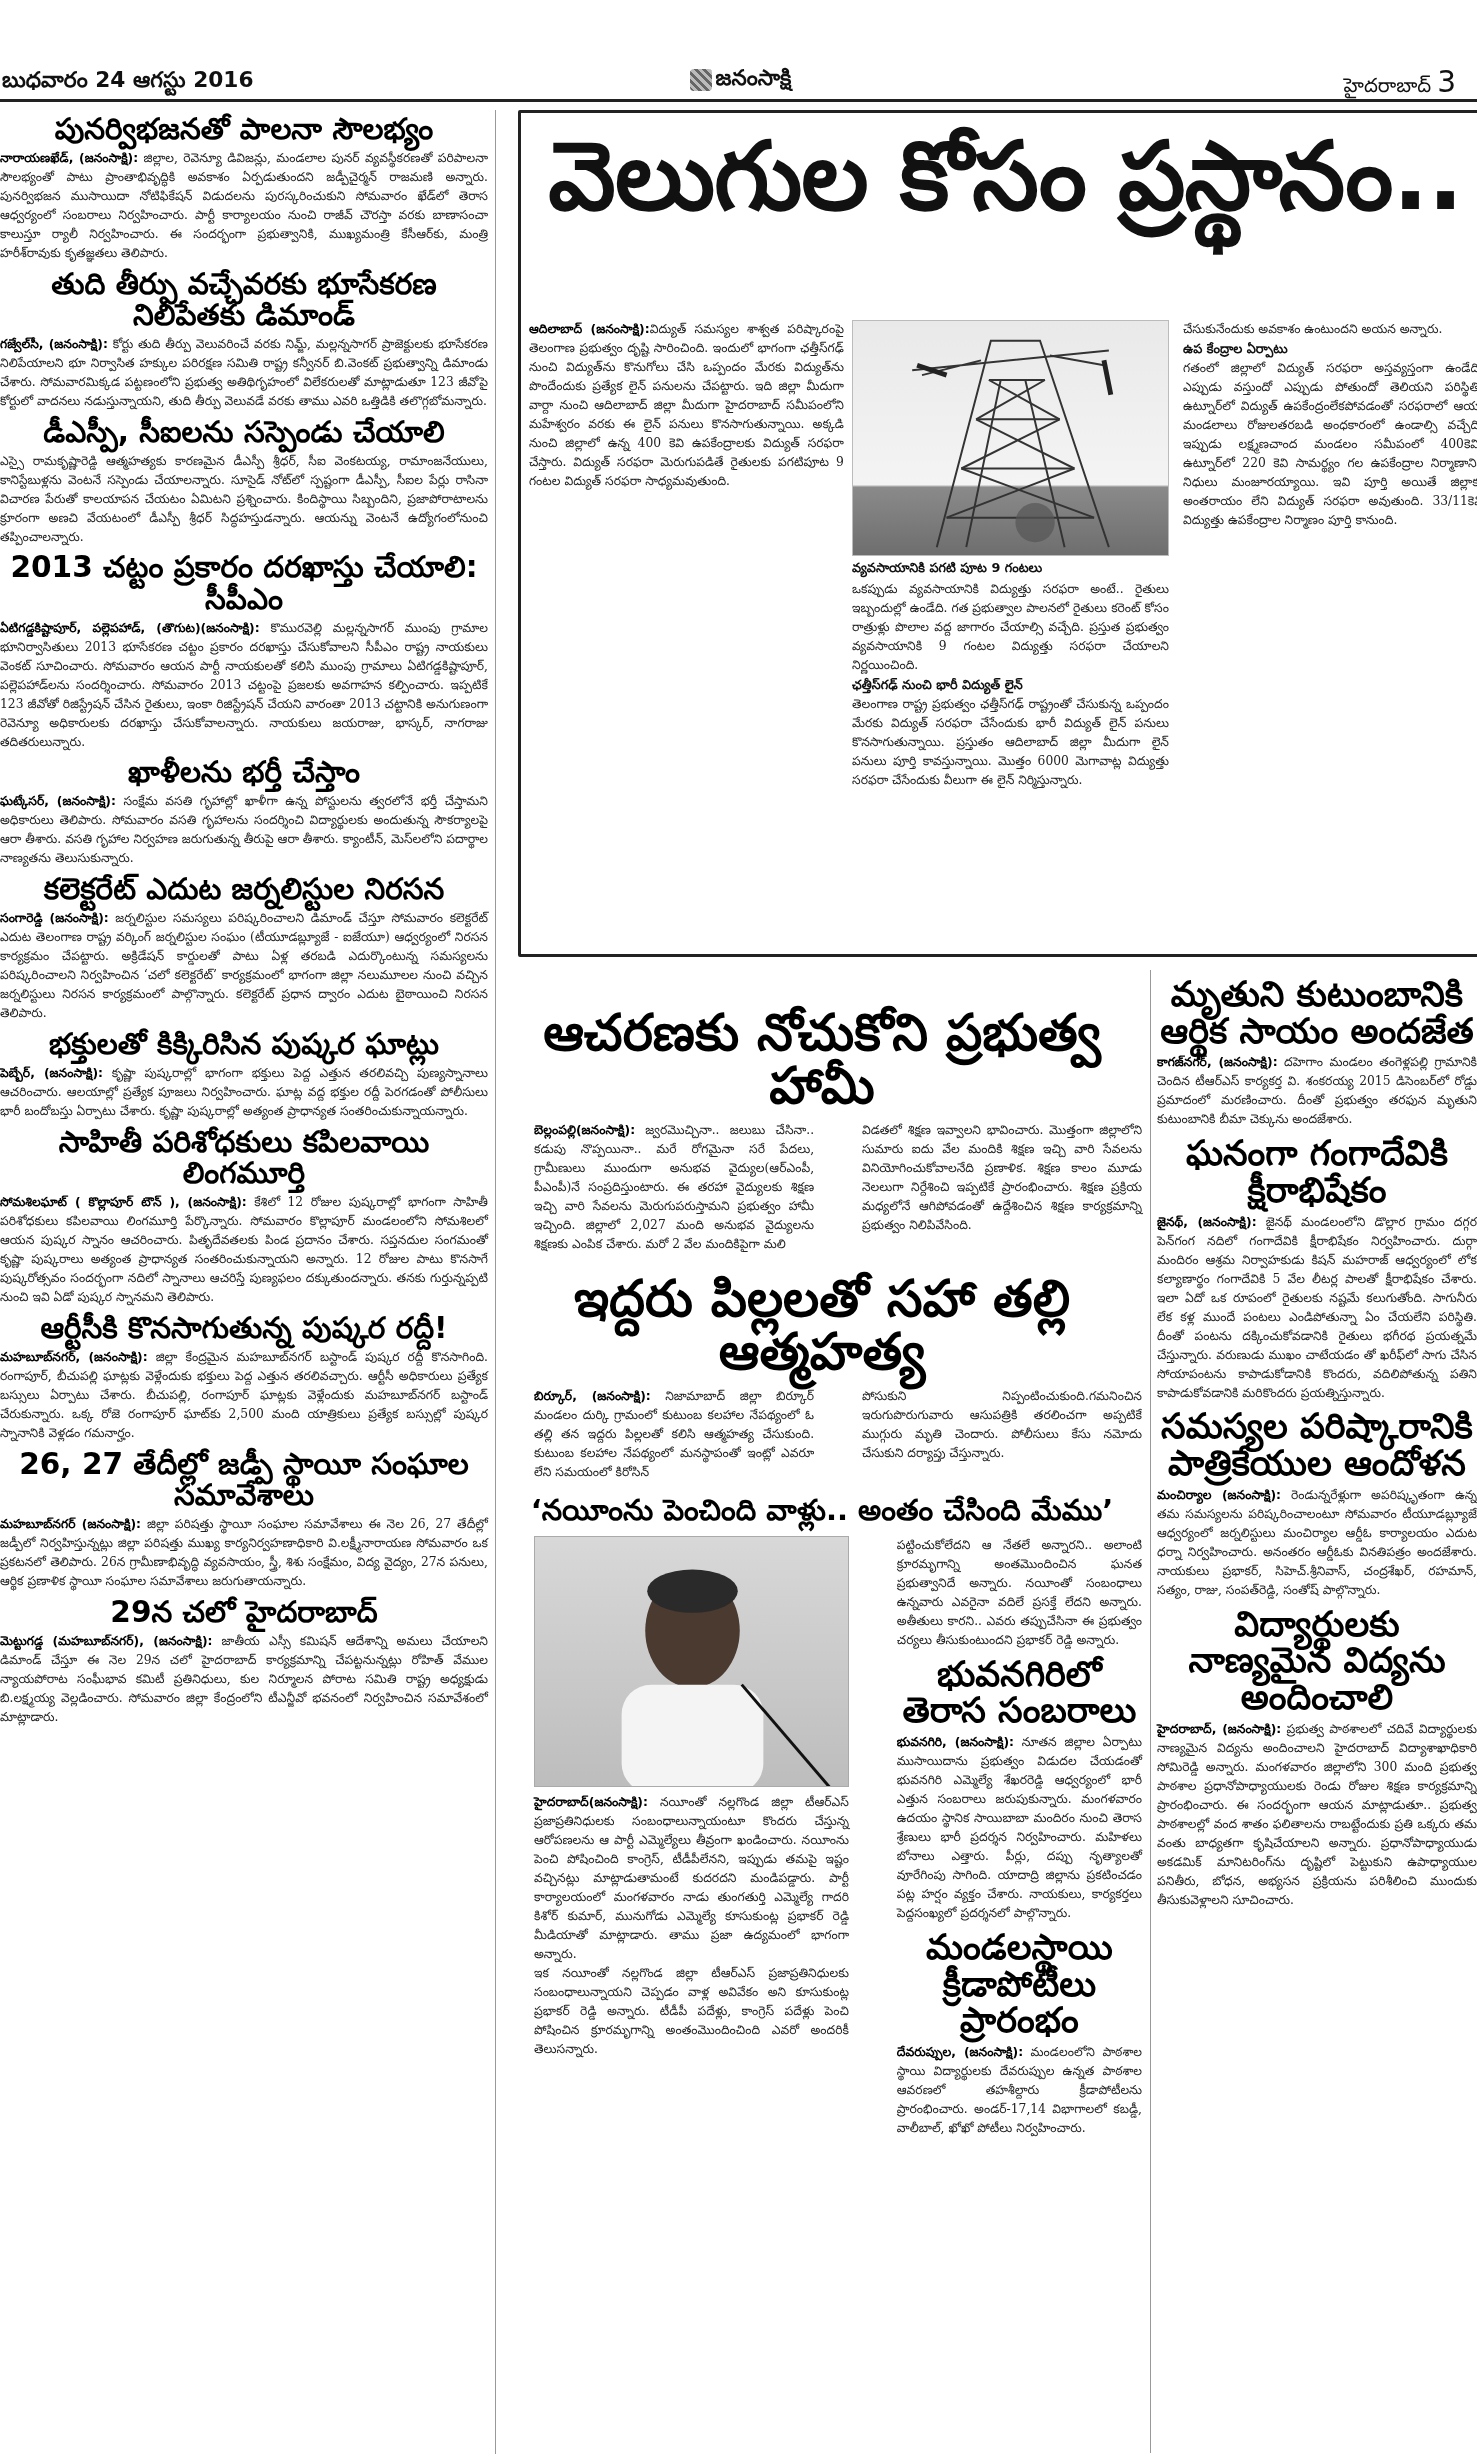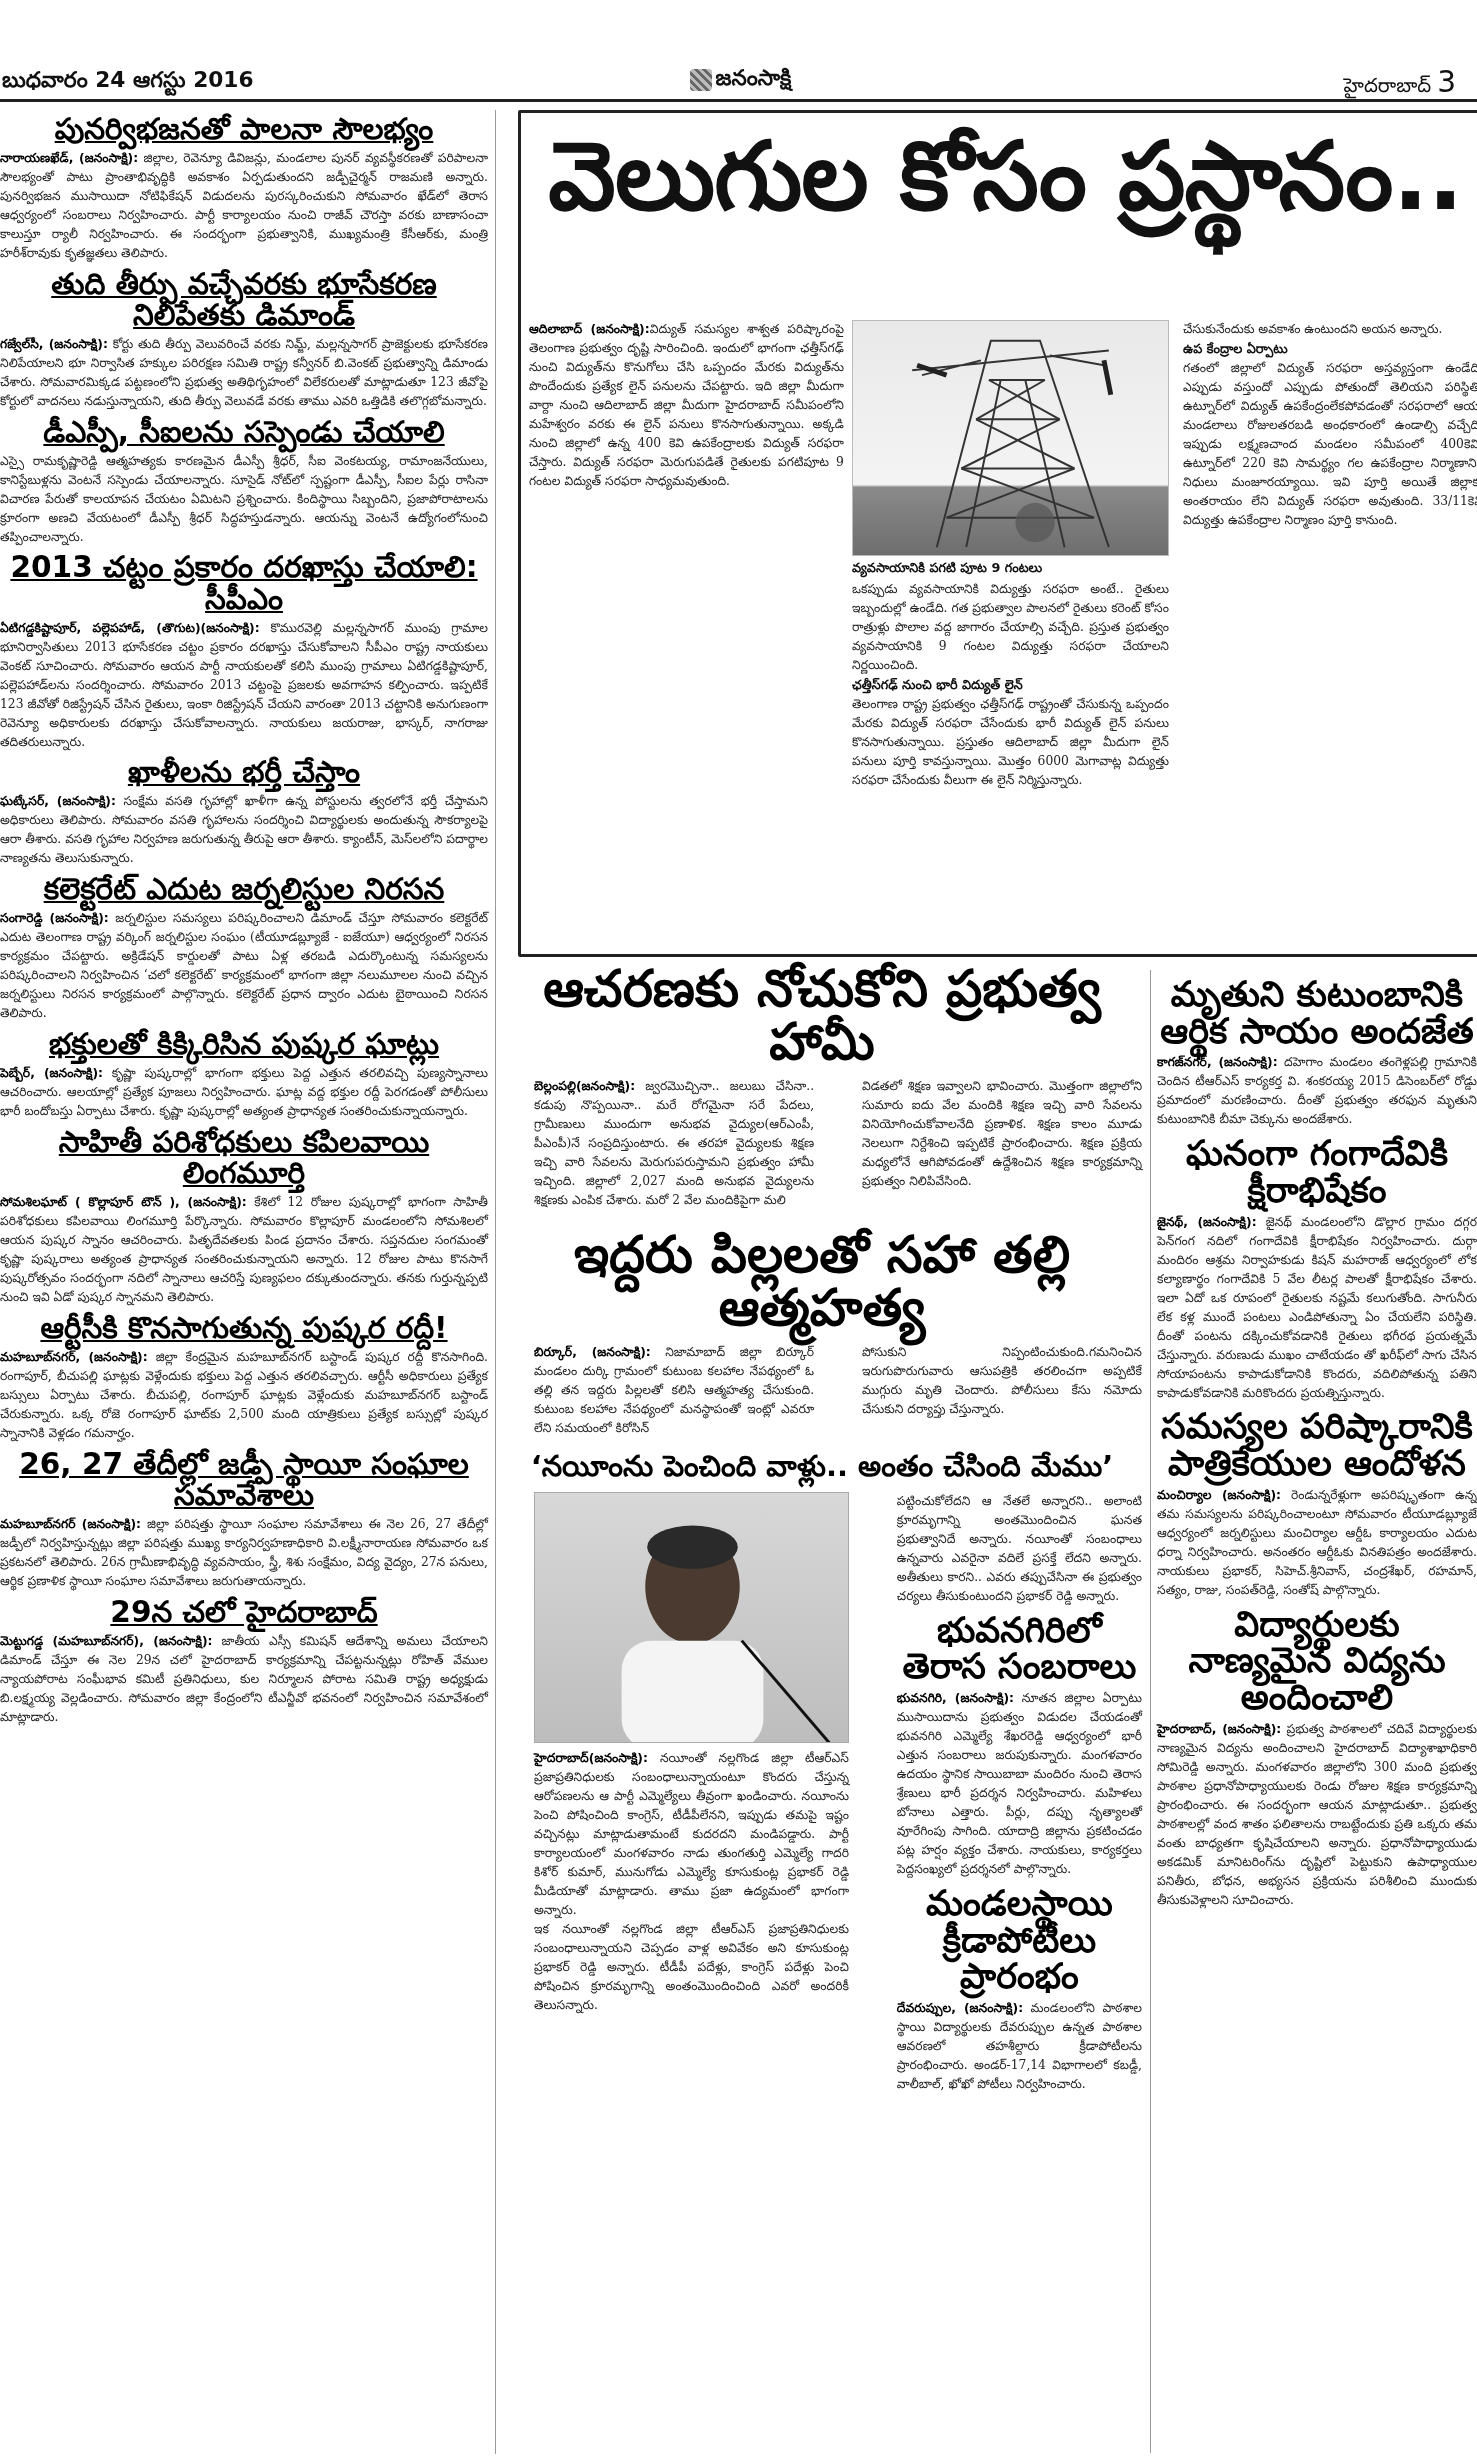--- a/index.html
+++ b/index.html
@@ -11,39 +11,39 @@
   .mh-logo { position: absolute; left: 690px; top: 5.9px; font-size: 21.7px; font-weight: bold; display: flex; align-items: center; gap: 3.9px; }
   .mh-logo .logo-mark { width: 21.7px; height: 21.7px; background: repeating-linear-gradient(45deg,#666 0 3px,#bbb 3px 5.9px); border-radius: 3.9px; display: inline-block; }
   .mh-city { position: absolute; right: 22px; top: 5.9px; font-size: 19.7px; }
   .mh-city .pg { font-size: 29.6px; font-weight: normal; margin-left: 5.9px; }
 
   .col { position: absolute; }
   .left-col { left: 0; top: 108px; width: 488px; height: 2354px; }
   .vrule { position: absolute; width: 1px; background: #999; }
 
   h2.hl { font-family: "DejaVu Sans", sans-serif; font-weight: bold; text-align: center; line-height: 1.05; color: #000; }
-  .hl-sm { font-size: 29.6px; margin: 5.9px 0 3.9px; text-decoration: underline; }
+  .hl-sm { font-size: 29.6px; margin: 5.9px 0 3.9px; }
   .hl-md { font-size: 35px; margin: 5.9px 0 3.9px; }
   .hl-lg { font-size: 51px; margin: 9.9px 0 7.9px; }
 
   p.body { font-family: "DejaVu Serif", serif; font-size: 12.3px; line-height: 19px; text-align: justify; color: #222; }
   p.body b { font-family: "DejaVu Sans", sans-serif; color: #000; }
   .sub { font-family: "DejaVu Sans", sans-serif; font-weight: bold; font-size: 12.8px; line-height: 19.7px; }
 
   .lead-box { position: absolute; left: 502px; top: 110px; width: 975px; height: 847px; border: 3px solid #222; border-radius: 2px; margin-left: 16px; }
   .lead-hl { position: absolute; left: 0; top: 7.9px; width: 100%; text-align: center; font-size: 95px; font-weight: bold; letter-spacing: -1px; }
   .lead-c1 { position: absolute; left: 7.9px; top: 207px; width: 315px; }
   .lead-c2 { position: absolute; left: 331px; top: 207px; width: 317px; }
   .lead-c3 { position: absolute; left: 662px; top: 128px; width: 300px; }
 
   .photo-tower { width: 317px; height: 236px; background: linear-gradient(#e9e9e9, #f4f4f4 70%, #8a8a8a 71%, #6e6e6e); position: relative; overflow: hidden; border: 1px solid #bbb; }
   .photo-tower svg { position: absolute; left: 0; top: 0; }
   .caption { font-family: "DejaVu Sans", sans-serif; font-weight: bold; font-size: 12.8px; margin: 3.9px 0 2px; }
 
-  .mid { position: absolute; left: 502px; top: 952px; width: 640px; }
+  .mid { position: absolute; left: 502px; top: 996px; width: 640px; }
   .right-col { position: absolute; left: 1157px; top: 970px; width: 320px; }
   .two-col { display: flex; gap: 15.8px; }
   .two-col > div { flex: 1; margin-left: 32px; }
 
   .photo-man { width: 315px; height: 251px; background: linear-gradient(180deg,#d8d8d8,#bdbdbd); position: relative; overflow: hidden; border: 1px solid #aaa; }
 </style>
 </head>
 <body>
 
 <div class="masthead">

